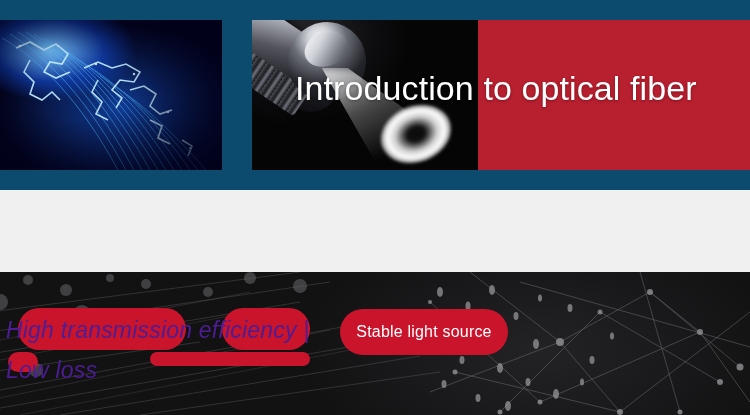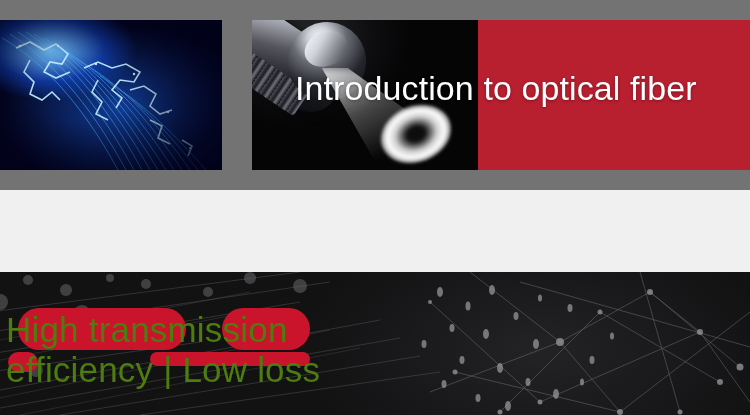--- a/index.html
+++ b/index.html
@@ -21,21 +21,21 @@
     overflow: hidden;
   }
 
   
   .hero {
     position: absolute;
     left: 0;
     top: 0;
     width: 750px;
     height: 190px;
-    background: #737373;
+    background: #0c4a6e;
   }
 
   
   .fiber-photo {
     position: absolute;
     left: 0;
     top: 20px;
     width: 222px;
     height: 150px;
     overflow: hidden;
@@ -231,25 +231,26 @@
   .pill-a { left: 18px;  top: 308px; width: 168px; height: 42px; }
   .pill-b { left: 222px; top: 308px; width: 88px;  height: 42px; }
   .pill-c { left: 8px;   top: 352px; width: 30px;  height: 20px; border-radius: 10px; }
   .pill-d { left: 150px; top: 352px; width: 160px; height: 14px; border-radius: 7px; }
 
   .headline {
     position: absolute;
     left: 6px;
     top: 310px;
     width: 340px;
-    color: #4d7c0f;
-    font-size: 35px;
+    color: #4c1d95;
+    font-size: 23px;
     line-height: 40px;
     font-weight: 400;
     letter-spacing: 0.2px;
+    font-style: italic;
   }
 
   
   .tag {
     position: absolute;
     left: 340px;
     top: 309px;
     width: 168px;
     height: 46px;
     border-radius: 23px;
@@ -411,14 +412,17 @@
     </svg>
   </div>
 
   <div class="pill-hl pill-a"></div>
   <div class="pill-hl pill-b"></div>
   <div class="pill-hl pill-c"></div>
   <div class="pill-hl pill-d"></div>
 
   <div class="headline">High transmission efficiency | Low loss</div>
 
+  <div class="tag">
+    <span class="tag-label">Stable light source</span>
+  </div>
 
 </div>
 
 </body></html>

